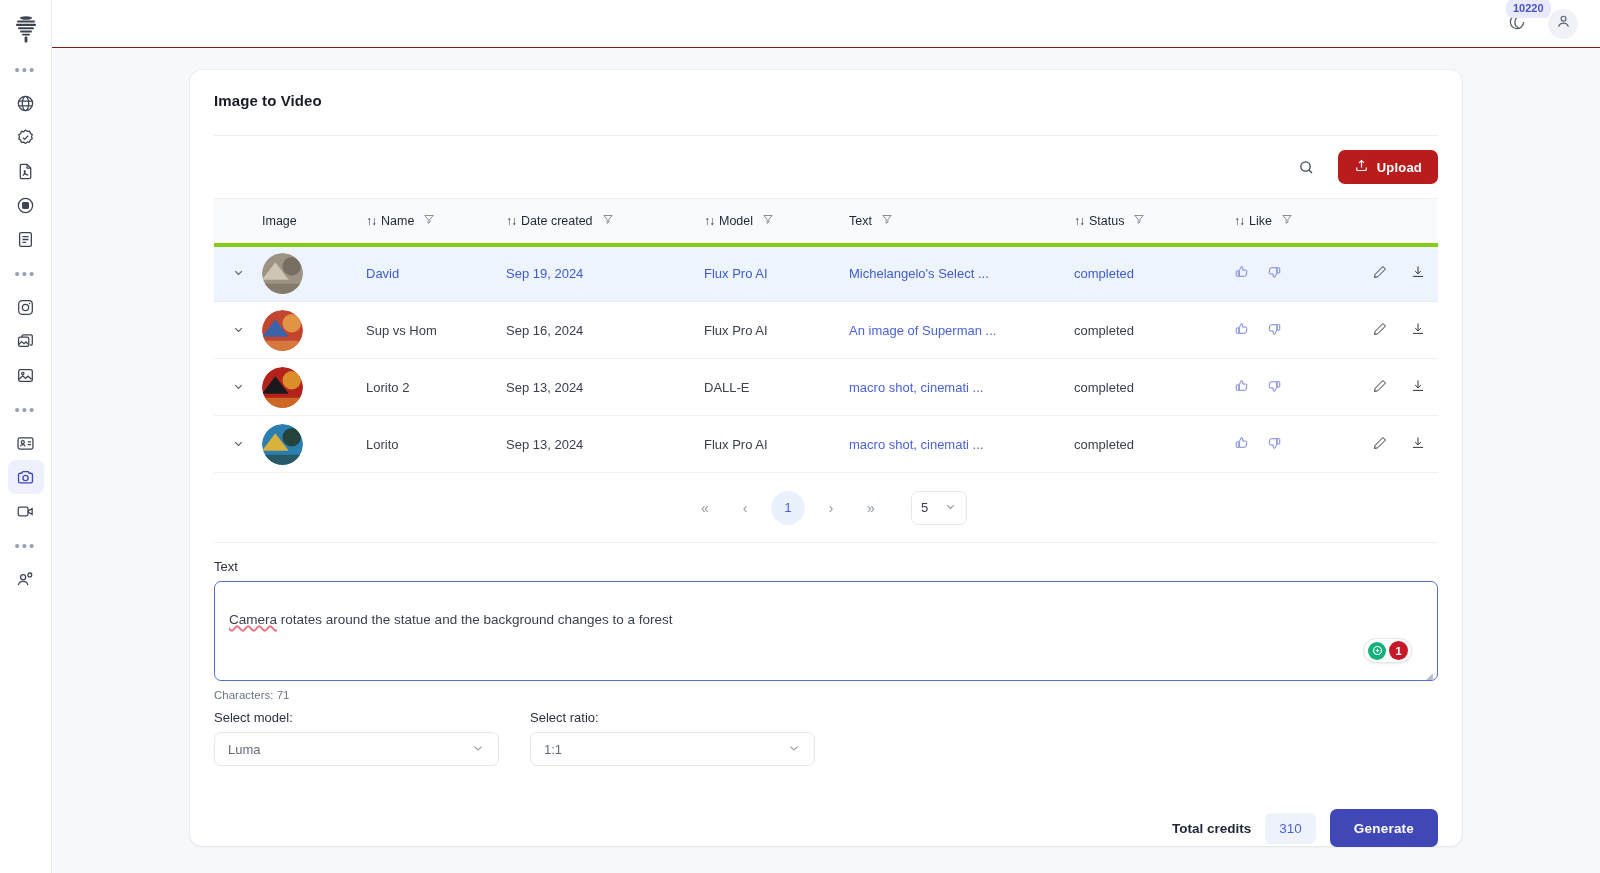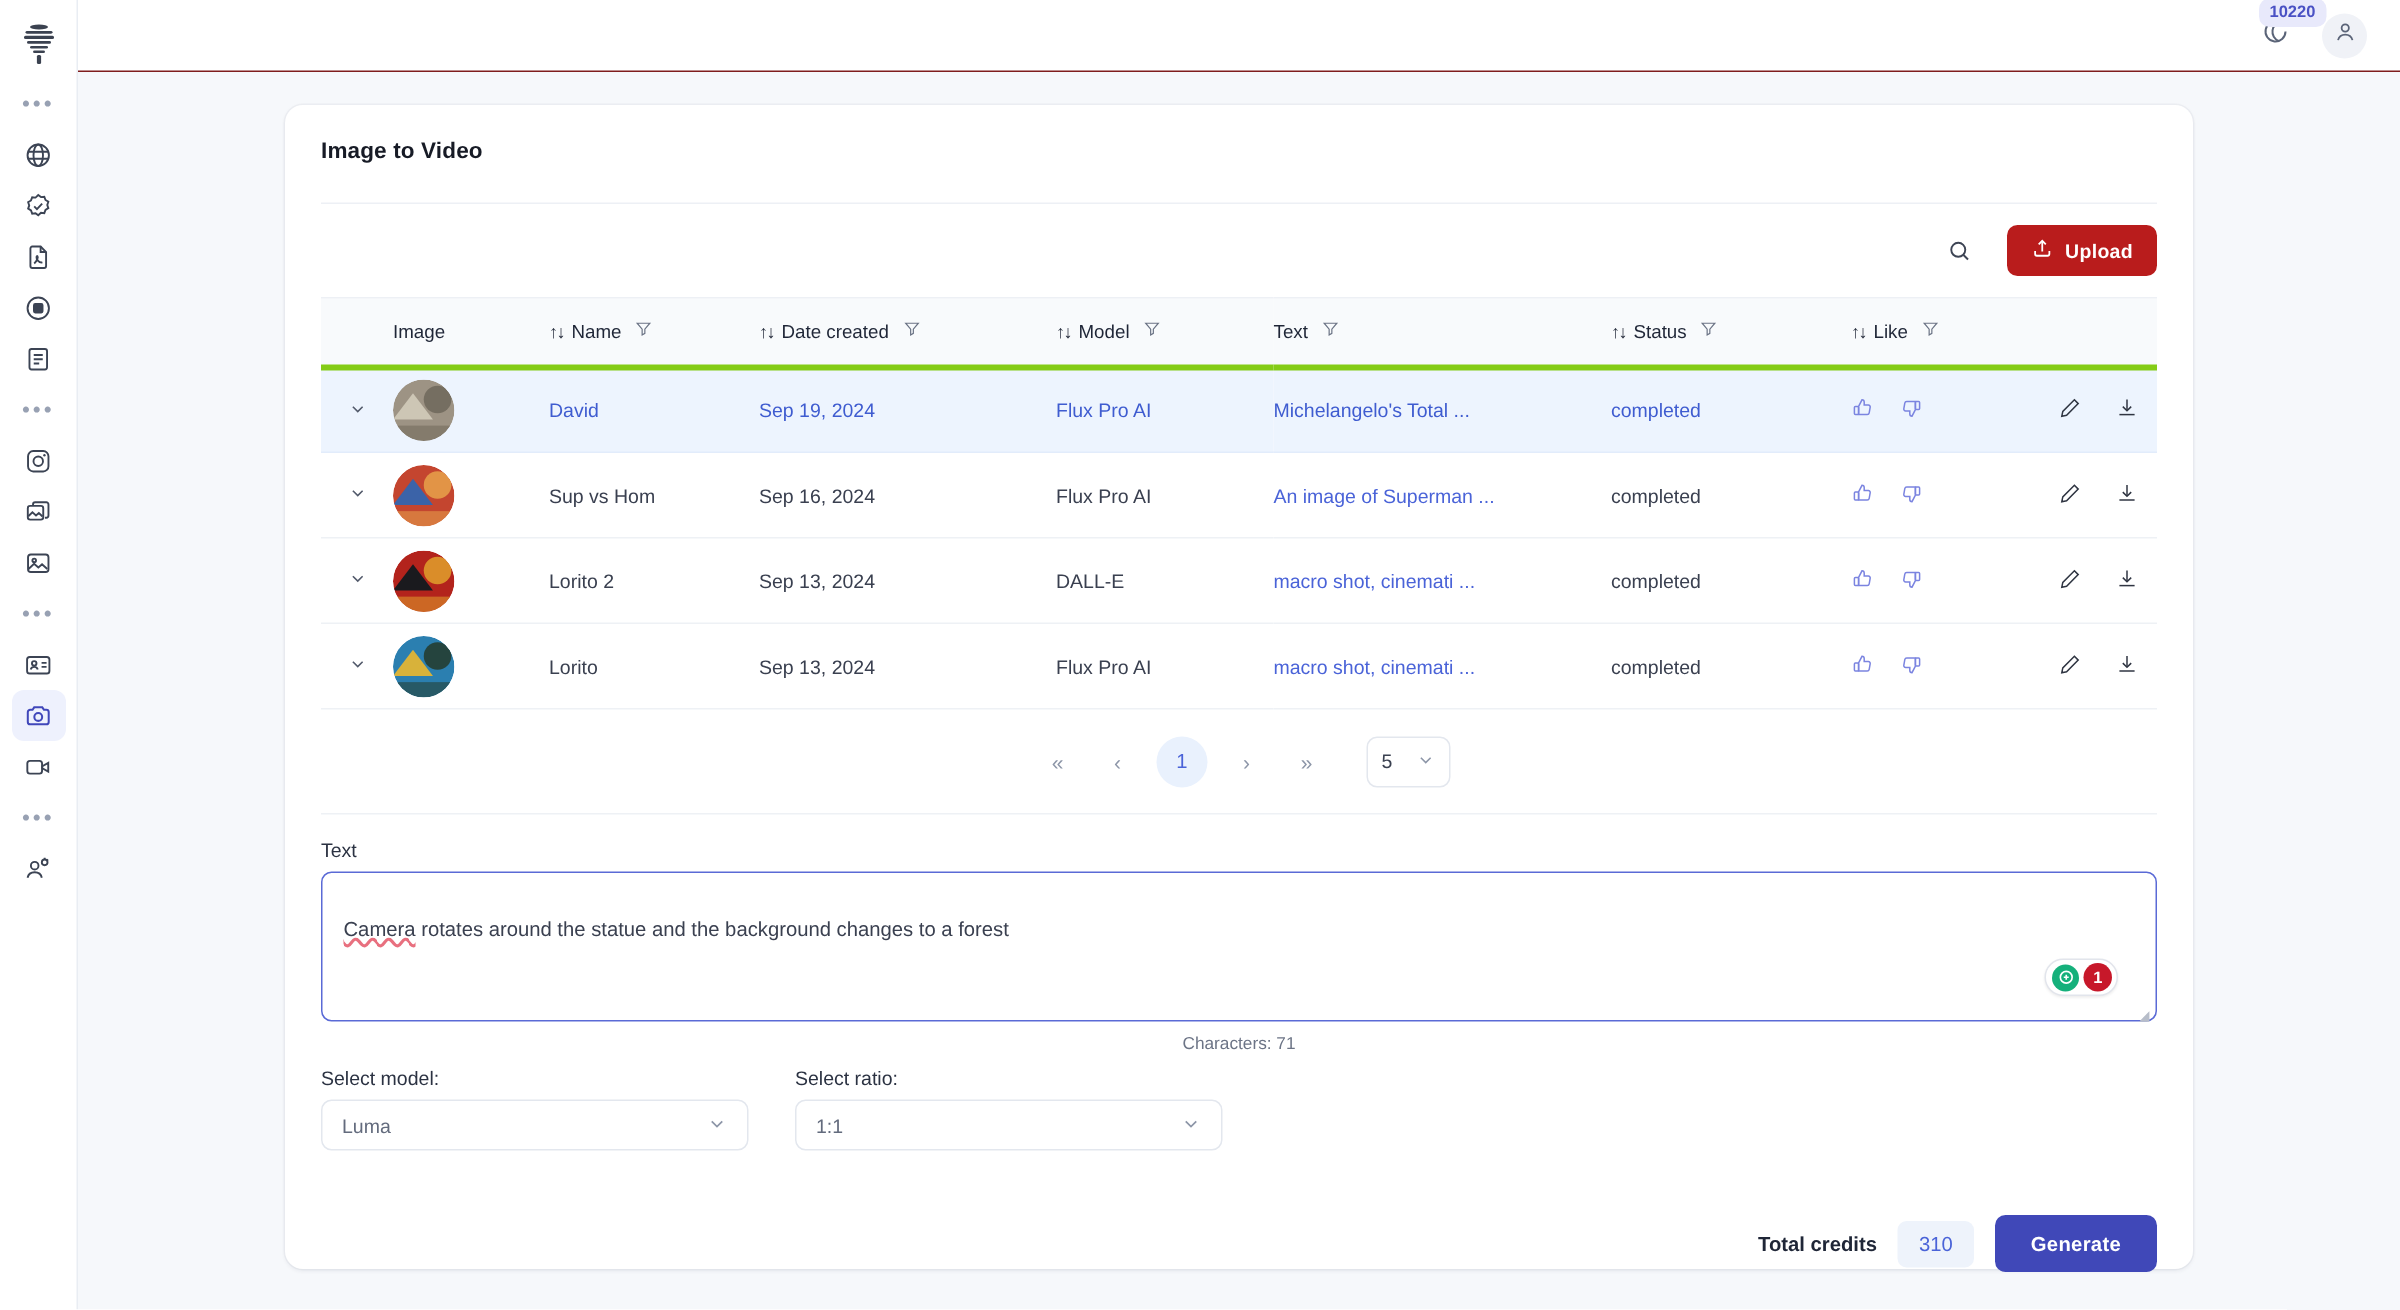--- a/index.html
+++ b/index.html
@@ -132,21 +132,21 @@
   .ta-text { position:absolute; left:15px; top:31px; font-size:13.5px; color:#3a4050; pointer-events:none; }
   .gram {
     position:absolute; right:26px; bottom:22px; height:25px;
     background:#fff; border:1px solid #e2e5ec; border-radius:13px;
     display:flex; align-items:center; padding:0 3px 0 4px; gap:3px;
     box-shadow:0 1px 2px rgba(0,0,0,.08);
   }
   .gram-ic { width:18px; height:18px; border-radius:50%; background:#15b07b; display:flex; align-items:center; justify-content:center; color:#fff; font-size:11px; }
   .gram-ct { min-width:19px; height:19px; border-radius:10px; background:#c7182a; color:#fff; font-size:11px; font-weight:700; display:flex; align-items:center; justify-content:center; }
   .resize { position:absolute; right:5px; bottom:4px; color:#b7bdc9; font-size:9px; }
-  .charcount { text-align:center; font-size:11.5px; color:#6c7486; margin-top:4px; }
+  .charcount { text-align:left; font-size:11.5px; color:#6c7486; margin-top:4px; }
 
   .selrow { display:flex; gap:31px; margin-top:9px; }
   .selbox { }
   .sel-ctrl {
     height:34px; border:1px solid #e3e7ee; border-radius:7px; background:#fff;
     display:flex; align-items:center; justify-content:space-between;
     padding:0 13px; font-size:13px; color:#636b7d;
   }
   .w1 { width:285px; } .w2 { width:285px; }
 
@@ -456,21 +456,21 @@
                       <rect width="40" height="40" fill="#9d9384"></rect>
                       <path d="M0 26 L13 9 L26 26 Z" fill="#cdc6b5"></path>
                       <circle cx="29" cy="13" r="9" fill="#6f675a" opacity=".85"></circle>
                       <rect y="30" width="40" height="10" fill="#6f675a" opacity=".55"></rect>
                     </g>
                   </svg>
                 </td>
                 <td><span>David</span></td>
                 <td><span>Sep 19, 2024</span></td>
                 <td><span>Flux Pro AI</span></td>
-                <td><span class="lnk">Michelangelo's Total ...</span></td>
+                <td><span class="lnk">Michelangelo's Select ...</span></td>
                 <td><span>completed</span></td>
                 <td>
                   <div class="acts">
                     <span class="tu"><svg width="16" height="16" viewBox="0 0 24 24" fill="none" stroke="currentColor" stroke-width="1.5">
                         <path d="M7.6 10.4l3.4-6.6c1.3 0 2.2 1 2.2 2.2v3.1h4.2a1.8 1.8 0 011.8 2.1l-1 5.6a2 2 0 01-2 1.6H7.6z"></path>
                         <rect x="3.4" y="10.4" width="4.2" height="8" rx="1"></rect>
                       </svg></span>
                     <span class="tu"><svg width="16" height="16" viewBox="0 0 24 24" fill="none" stroke="currentColor" stroke-width="1.5">
                         <path d="M16.4 13.6L13 20.2c-1.3 0-2.2-1-2.2-2.2v-3.1H6.6a1.8 1.8 0 01-1.8-2.1l1-5.6a2 2 0 012-1.6h8.6z"></path>
                         <rect x="16.4" y="5.6" width="4.2" height="8" rx="1"></rect>

